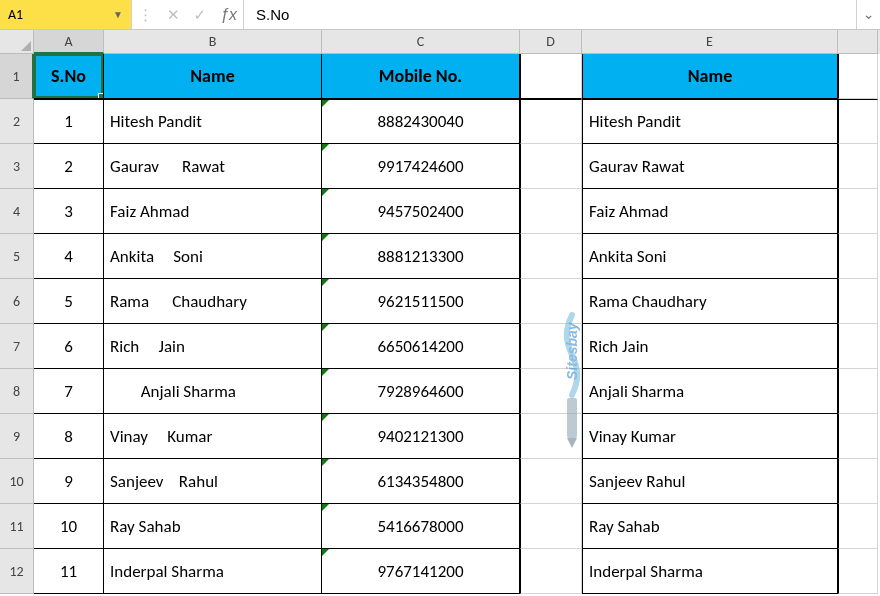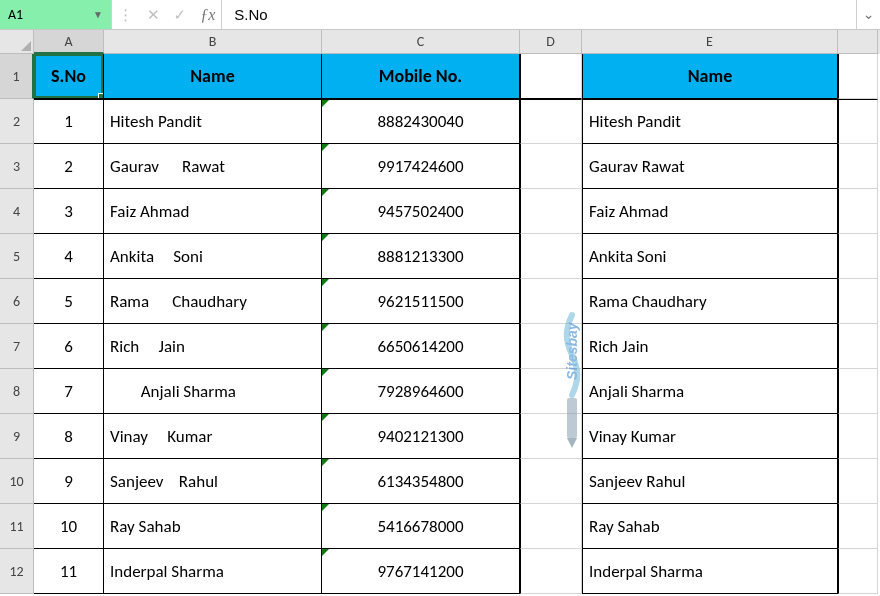--- a/index.html
+++ b/index.html
@@ -14,45 +14,45 @@
   }
   
   .fx-row {
     display: flex;
     align-items: stretch;
     height: 30px;
     border-bottom: 1px solid #c8c8c8;
     background: #fff;
   }
   .name-box {
-    width: 112px;
+    width: 132px;
     display: flex;
     align-items: center;
     padding: 0 8px;
     border-right: 1px solid #d0d0d0;
-    background: #86efac;
+    background: #fde047;
     font-size: 14px;
     justify-content: space-between;
   }
   .name-box .dd {
     color: #666;
     font-size: 10px;
   }
   .fx-buttons {
     display: flex;
     align-items: center;
     border-right: 1px solid #d0d0d0;
     padding: 0 6px;
     gap: 14px;
     color: #bfbfbf;
     font-size: 15px;
   }
   .fx-buttons .fx {
     font-style: italic;
-    font-family: Liberation Serif, serif;
+    font-family: Liberation Sans, sans-serif;
     color: #777;
     font-size: 16px;
   }
   .formula-bar {
     flex: 1;
     display: flex;
     align-items: center;
     padding: 0 12px;
     font-size: 15px;
     background: #fff;

